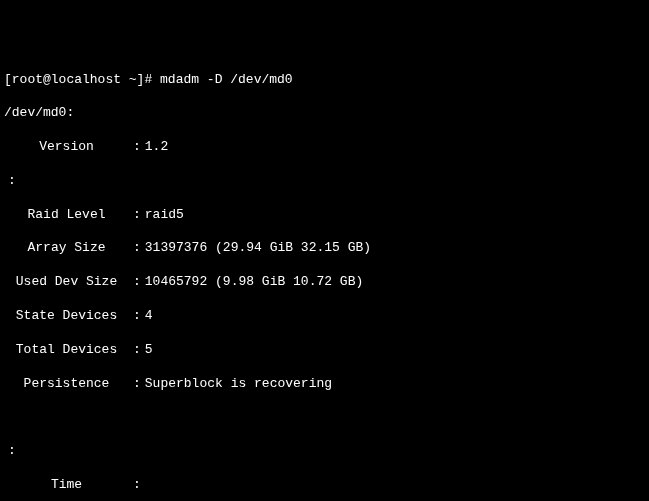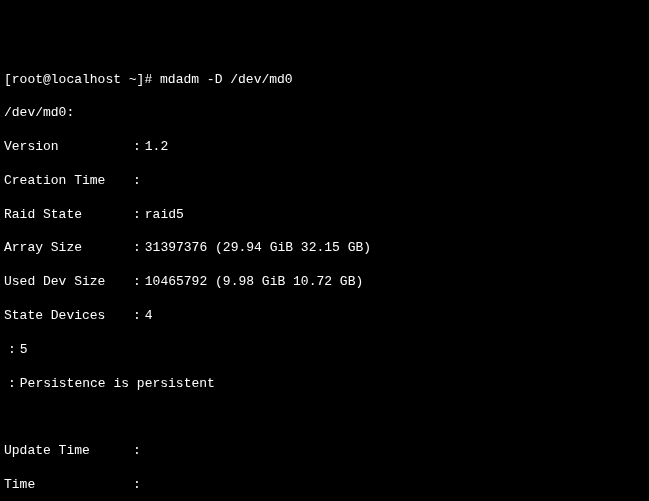--- a/index.html
+++ b/index.html
@@ -19,47 +19,47 @@
       white-space: pre;
     }
     .line {
       display: block;
     }
     .kv {
       display: flex;
     }
     .key {
       width: 125px;
-      text-align: left;
+      text-align: center;
       padding-right: 0;
     }
     .sep {
       padding: 0 4px 0 4px;
     }
     .val {
       text-align: center;
     }
   </style>
 </head>
 <body>
 
 
 
 <span class="line"><span>[root@localhost ~]# </span><span>mdadm -D /dev/md0</span></span>
 <span class="line">/dev/md0:</span>
 <div class="kv"><span class="key">Version</span><span class="sep">:</span><span class="val">1.2</span></div>
-<div class="kv"><span class="key">Creation Time</span><span class="sep">:</span></div>
-<div class="kv"><span class="key">Raid State</span><span class="sep">:</span><span class="val">raid5</span></div>
+<div class="kv"><span class="sep">:</span></div>
+<div class="kv"><span class="key">Raid Level</span><span class="sep">:</span><span class="val">raid5</span></div>
 <div class="kv"><span class="key">Array Size</span><span class="sep">:</span><span class="val">31397376 (29.94 GiB 32.15 GB)</span></div>
 <div class="kv"><span class="key">Used Dev Size</span><span class="sep">:</span><span class="val">10465792 (9.98 GiB 10.72 GB)</span></div>
 <div class="kv"><span class="key">State Devices</span><span class="sep">:</span><span class="val">4</span></div>
-<div class="kv"><span class="sep">:</span><span class="val">5</span></div>
-<div class="kv"><span class="sep">:</span><span class="val">Persistence is persistent</span></div>
+<div class="kv"><span class="key">Total Devices</span><span class="sep">:</span><span class="val">5</span></div>
+<div class="kv"><span class="key">Persistence</span><span class="sep">:</span><span class="val">Superblock is recovering</span></div>
 <span class="line"> </span>
-<div class="kv"><span class="key">Update Time</span><span class="sep">:</span></div>
+<div class="kv"><span class="sep">:</span></div>
 <div class="kv"><span class="key">Time</span><span class="sep">:</span></div>
 
 
 
 
 
 
 
 
 

